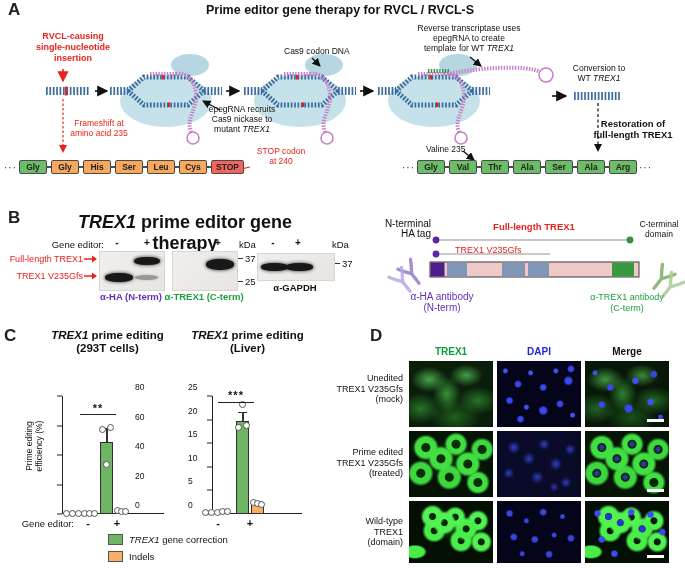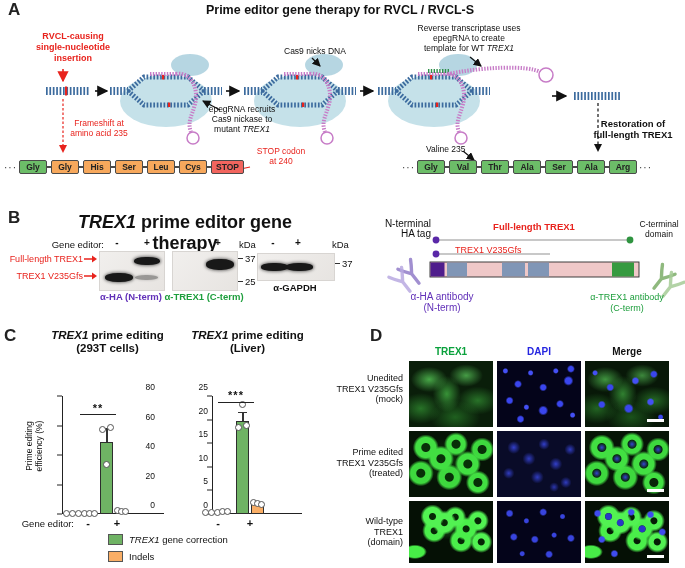--- a/index.html
+++ b/index.html
@@ -46,21 +46,21 @@
   .purple{color:#6130b8;}
   .green{color:#1d9e3c;}
 
   
   .chart{position:absolute;}
   .ctitle{position:absolute;top:0;left:0;right:0;text-align:center;font-size:11.5px;font-weight:bold;line-height:13px;}
   .plot{position:absolute;}
   .yaxis{position:absolute;left:0;top:0;bottom:0;width:1px;background:#222;}
   .xaxis{position:absolute;left:0;right:-2px;bottom:0;height:1px;background:#222;}
   .ytick{position:absolute;left:-5px;width:5px;height:1px;background:#222;transform:translateY(.5px);}
-  .ylabel-txt{position:absolute;right:7px;transform:translateY(-4px);font-size:8.5px;text-align:right;width:20px;}
+  .ylabel-txt{position:absolute;right:7px;transform:translateY(-4px);font-size:8.5px;text-align:left;width:20px;}
   .bar{position:absolute;bottom:0;border:1px solid #2e2e2e;box-sizing:border-box;}
   .bar-g{background:#6fb364;}
   .bar-o{background:#f9ae66;}
   .pt{position:absolute;width:5px;height:5px;border:1px solid #555;border-radius:50%;background:#fff;
       margin-left:-3px;margin-bottom:-3px;}
   .err{position:absolute;width:1.5px;background:#333;}
   .errcap{position:absolute;height:1.5px;background:#333;}
   .sigline{position:absolute;height:1px;background:#222;}
   .sigtxt{position:absolute;text-align:center;font-size:11px;font-weight:bold;letter-spacing:1px;}
   .xcat{position:absolute;width:24px;text-align:center;font-size:11px;font-weight:bold;}
@@ -278,24 +278,26 @@
   <div class="abs c red bold pre" style="left:18px;top:31px;width:110px;font-size:9px;line-height:11px;">RVCL-causing
 single-nucleotide
 insertion</div>
 
   <div class="abs c bold" style="left:100px;top:3px;width:480px;font-size:12.5px;">Prime editor gene therapy for RVCL / RVCL-S</div>
   <div class="abs c red pre" style="left:66px;top:118px;width:66px;font-size:8.5px;line-height:10px;">Frameshift at
 amino acid 235</div>
   <div class="abs c pre" style="left:196px;top:104px;width:92px;font-size:8.5px;line-height:10px;"><span>epegRNA recruits
 Cas9 nickase to
 mutant </span><em>TREX1</em></div>
-  <div class="abs" style="left:284px;top:46px;width:72px;font-size:8.5px;">Cas9 nicks DNA</div>
+  <div class="abs" style="left:284px;top:46px;width:72px;font-size:8.5px;">Cas9 codon DNA</div>
   <div class="abs c pre" style="left:404px;top:23px;width:130px;font-size:8.5px;line-height:10px;"><span>Reverse transcriptase uses
 epegRNA to create
 template for WT </span><em>TREX1</em></div>
+  <div class="abs c pre" style="left:556px;top:63px;width:86px;font-size:8.5px;line-height:10px;"><span>Conversion to
+WT </span><em>TREX1</em></div>
   <div class="abs c red pre" style="left:250px;top:146px;width:62px;font-size:8.5px;line-height:10px;">STOP codon
 at 240</div>
   <div class="abs" style="left:426px;top:144px;width:48px;font-size:8.5px;">Valine 235</div>
   <div class="abs c bold pre" style="left:582px;top:118px;width:102px;font-size:9.5px;line-height:11px;">Restoration of
 full-length TREX1</div>
 
   <div class="codon-row" style="left:2px;top:160px;">
     <span class="dots3">···</span>
     <span class="codon cg">Gly</span>
       <span class="lnk"></span>

